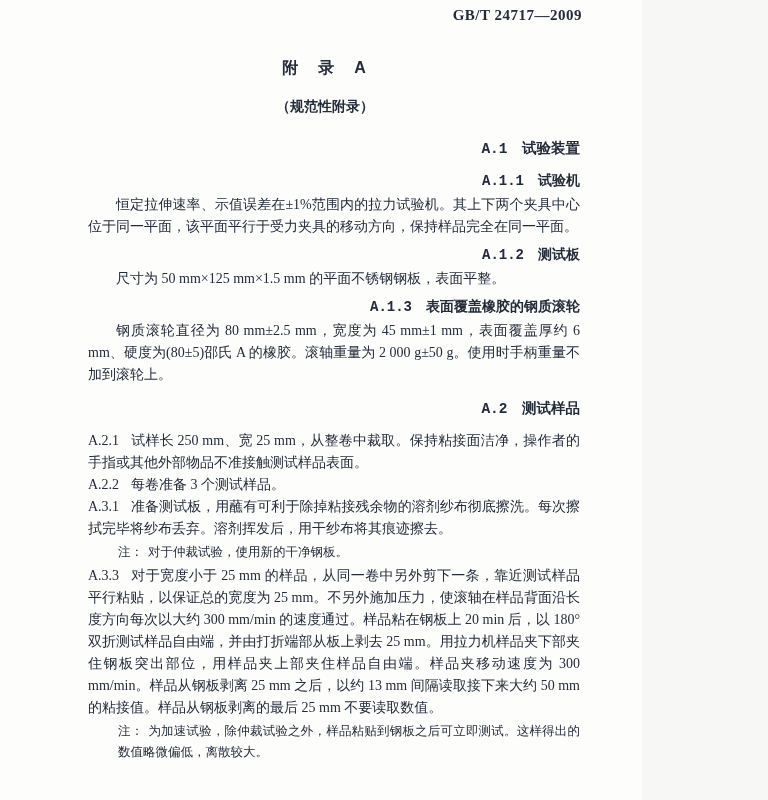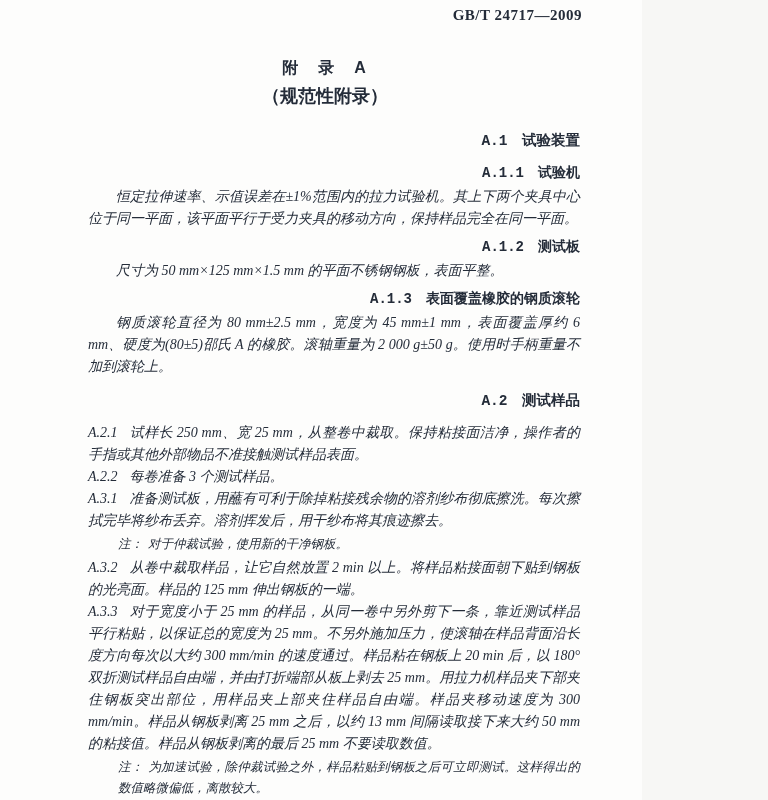--- a/index.html
+++ b/index.html
@@ -22,37 +22,37 @@
     font-family: "Liberation Serif", "DejaVu Serif", serif;
   }
   .titles {
     padding-top: 58px;
     text-align: center;
     font-weight: bold;
     font-family: "Liberation Sans", "DejaVu Sans", sans-serif;
     padding-left: 8px;
   }
   .title-appendix { font-size: 16px; letter-spacing: 2px; }
-  .title-normative { font-size: 18px; margin-top: 5px; }
+  .title-normative { font-size: 14px; margin-top: 19px; }
   .title-subject  { font-size: 15px; margin-top: 4px; letter-spacing: 1px; }
   .content {
     margin: 22px 62px 0 88px;
     font-size: 14px;
     line-height: 22px;
     text-align: justify;
   }
   .sec-h2, .sec-h3 {
     font-family: Liberation Mono, monospace;
     font-weight: bold;
     text-align: right;
   }
   .sec-h2 { font-size: 14.5px; margin: 12px 0 10px; }
   .sec-h3 { font-size: 14px; margin: 6px 0 2px; }
   .sec-h2 .num, .sec-h3 .num { margin-right: 1em; }
-  p { margin: 0; font-style: italic; }
+  p { margin: 0; }
   p.indent { text-indent: 2em; }
   p.numbered .pnum { margin-right: 0.85em; }
   p.note {
     font-size: 12.5px;
     line-height: 21px;
     padding-left: 30px;
     margin: 2px 0 2px;
   }
   p.note .note-prefix { margin-right: 0.4em; }
 </style>
@@ -101,23 +101,20 @@
     </p>
 
 
     <p class="numbered">
       <span class="pnum">A.3.1</span><span>准备测试板，用蘸有可利于除掉粘接残余物的溶剂纱布彻底擦洗。每次擦拭完毕将纱布丢弃。溶剂挥发后，用干纱布将其痕迹擦去。</span>
     </p>
     <p class="note">
       <span class="note-prefix">注：</span><span>对于仲裁试验，使用新的干净钢板。</span>
     </p>
 
-    <p class="numbered">
-      <span class="pnum">A.3.2</span><span>从卷中裁取样品，让它自然放置 2 min 以上。将样品粘接面朝下贴到钢板的光亮面。样品的 125 mm 伸出钢板的一端。</span>
-    </p>
 
     <p class="numbered">
       <span class="pnum">A.3.3</span><span>对于宽度小于 25 mm 的样品，从同一卷中另外剪下一条，靠近测试样品平行粘贴，以保证总的宽度为 25 mm。不另外施加压力，使滚轴在样品背面沿长度方向每次以大约 300 mm/min 的速度通过。样品粘在钢板上 20 min 后，以 180°双折测试样品自由端，并由打折端部从板上剥去 25 mm。用拉力机样品夹下部夹住钢板突出部位，用样品夹上部夹住样品自由端。样品夹移动速度为 300 mm/min。样品从钢板剥离 25 mm 之后，以约 13 mm 间隔读取接下来大约 50 mm 的粘接值。样品从钢板剥离的最后 25 mm 不要读取数值。</span>
     </p>
     <p class="note">
       <span class="note-prefix">注：</span><span>为加速试验，除仲裁试验之外，样品粘贴到钢板之后可立即测试。这样得出的数值略微偏低，离散较大。</span>
     </p>
 
   </div>
 </div>

